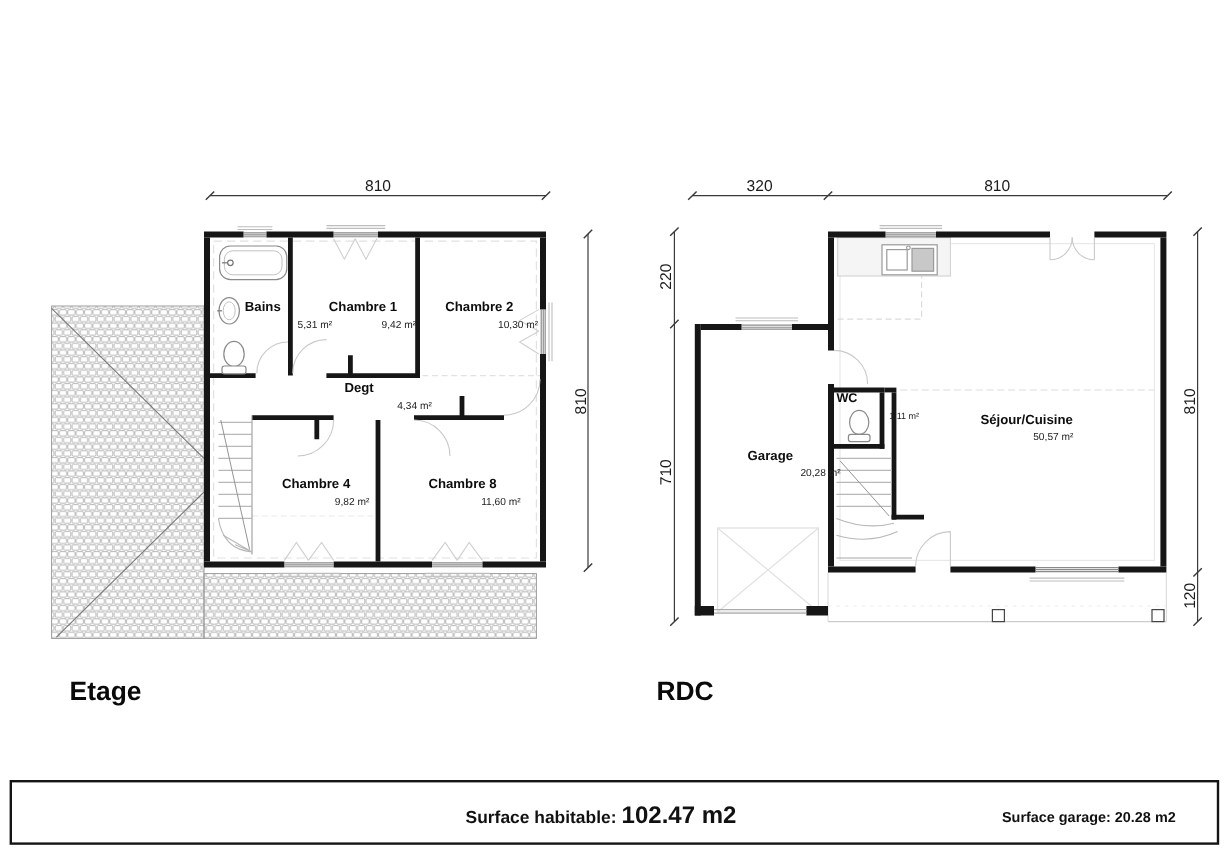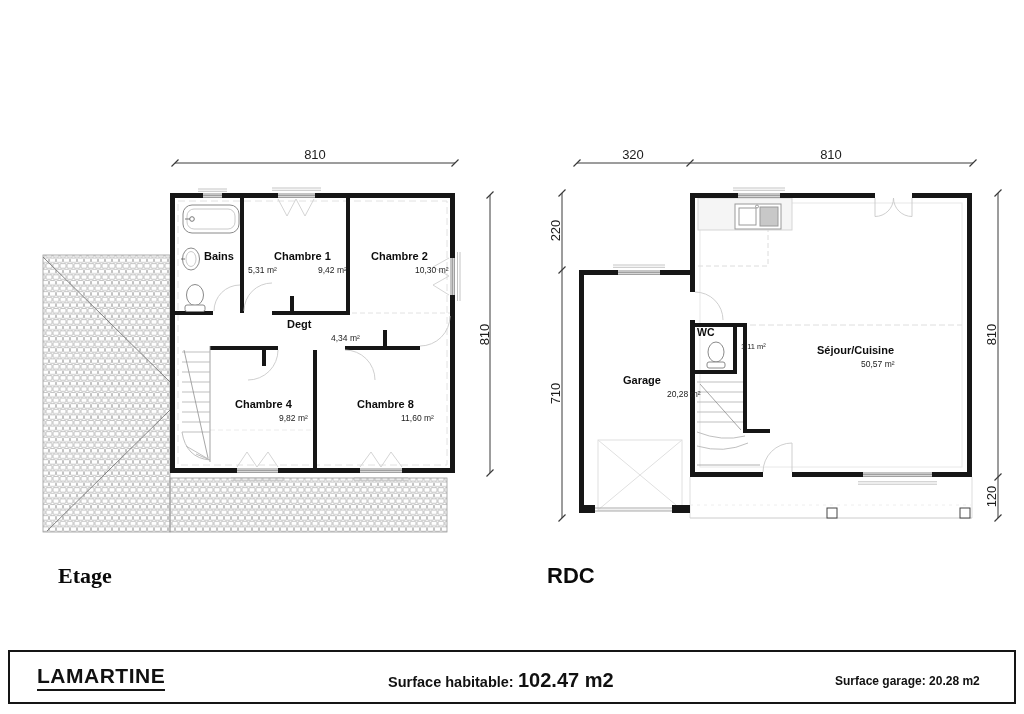--- a/index.html
+++ b/index.html
@@ -275,23 +275,22 @@
   </div>
   <div class="room small" style="left:697px;top:326px;">
     <span class="rname">WC</span>
     <span class="rarea">1,11 m²</span>
   </div>
   <div class="room" style="left:817px;top:344px;">
     <span class="rname">Séjour/Cuisine</span>
     <span class="rarea">50,57 m²</span>
   </div>
 
-  <div class="plan-title" style="left:58px;top:563px;font-family:Liberation Serif, serif;">Etage</div>
+  <div class="plan-title" style="left:58px;top:563px;">Etage</div>
   <div class="plan-title" style="left:547px;top:563px;">RDC</div>
 
   <div class="footer">
-    <div class="model">LAMARTINE</div>
     <div class="sh-label">Surface habitable:</div>
     <div class="sh-value">102.47 m2</div>
     <div class="sg-label">Surface garage: 20.28 m2</div>
   </div>
 
 </div>
 
 </body></html>

